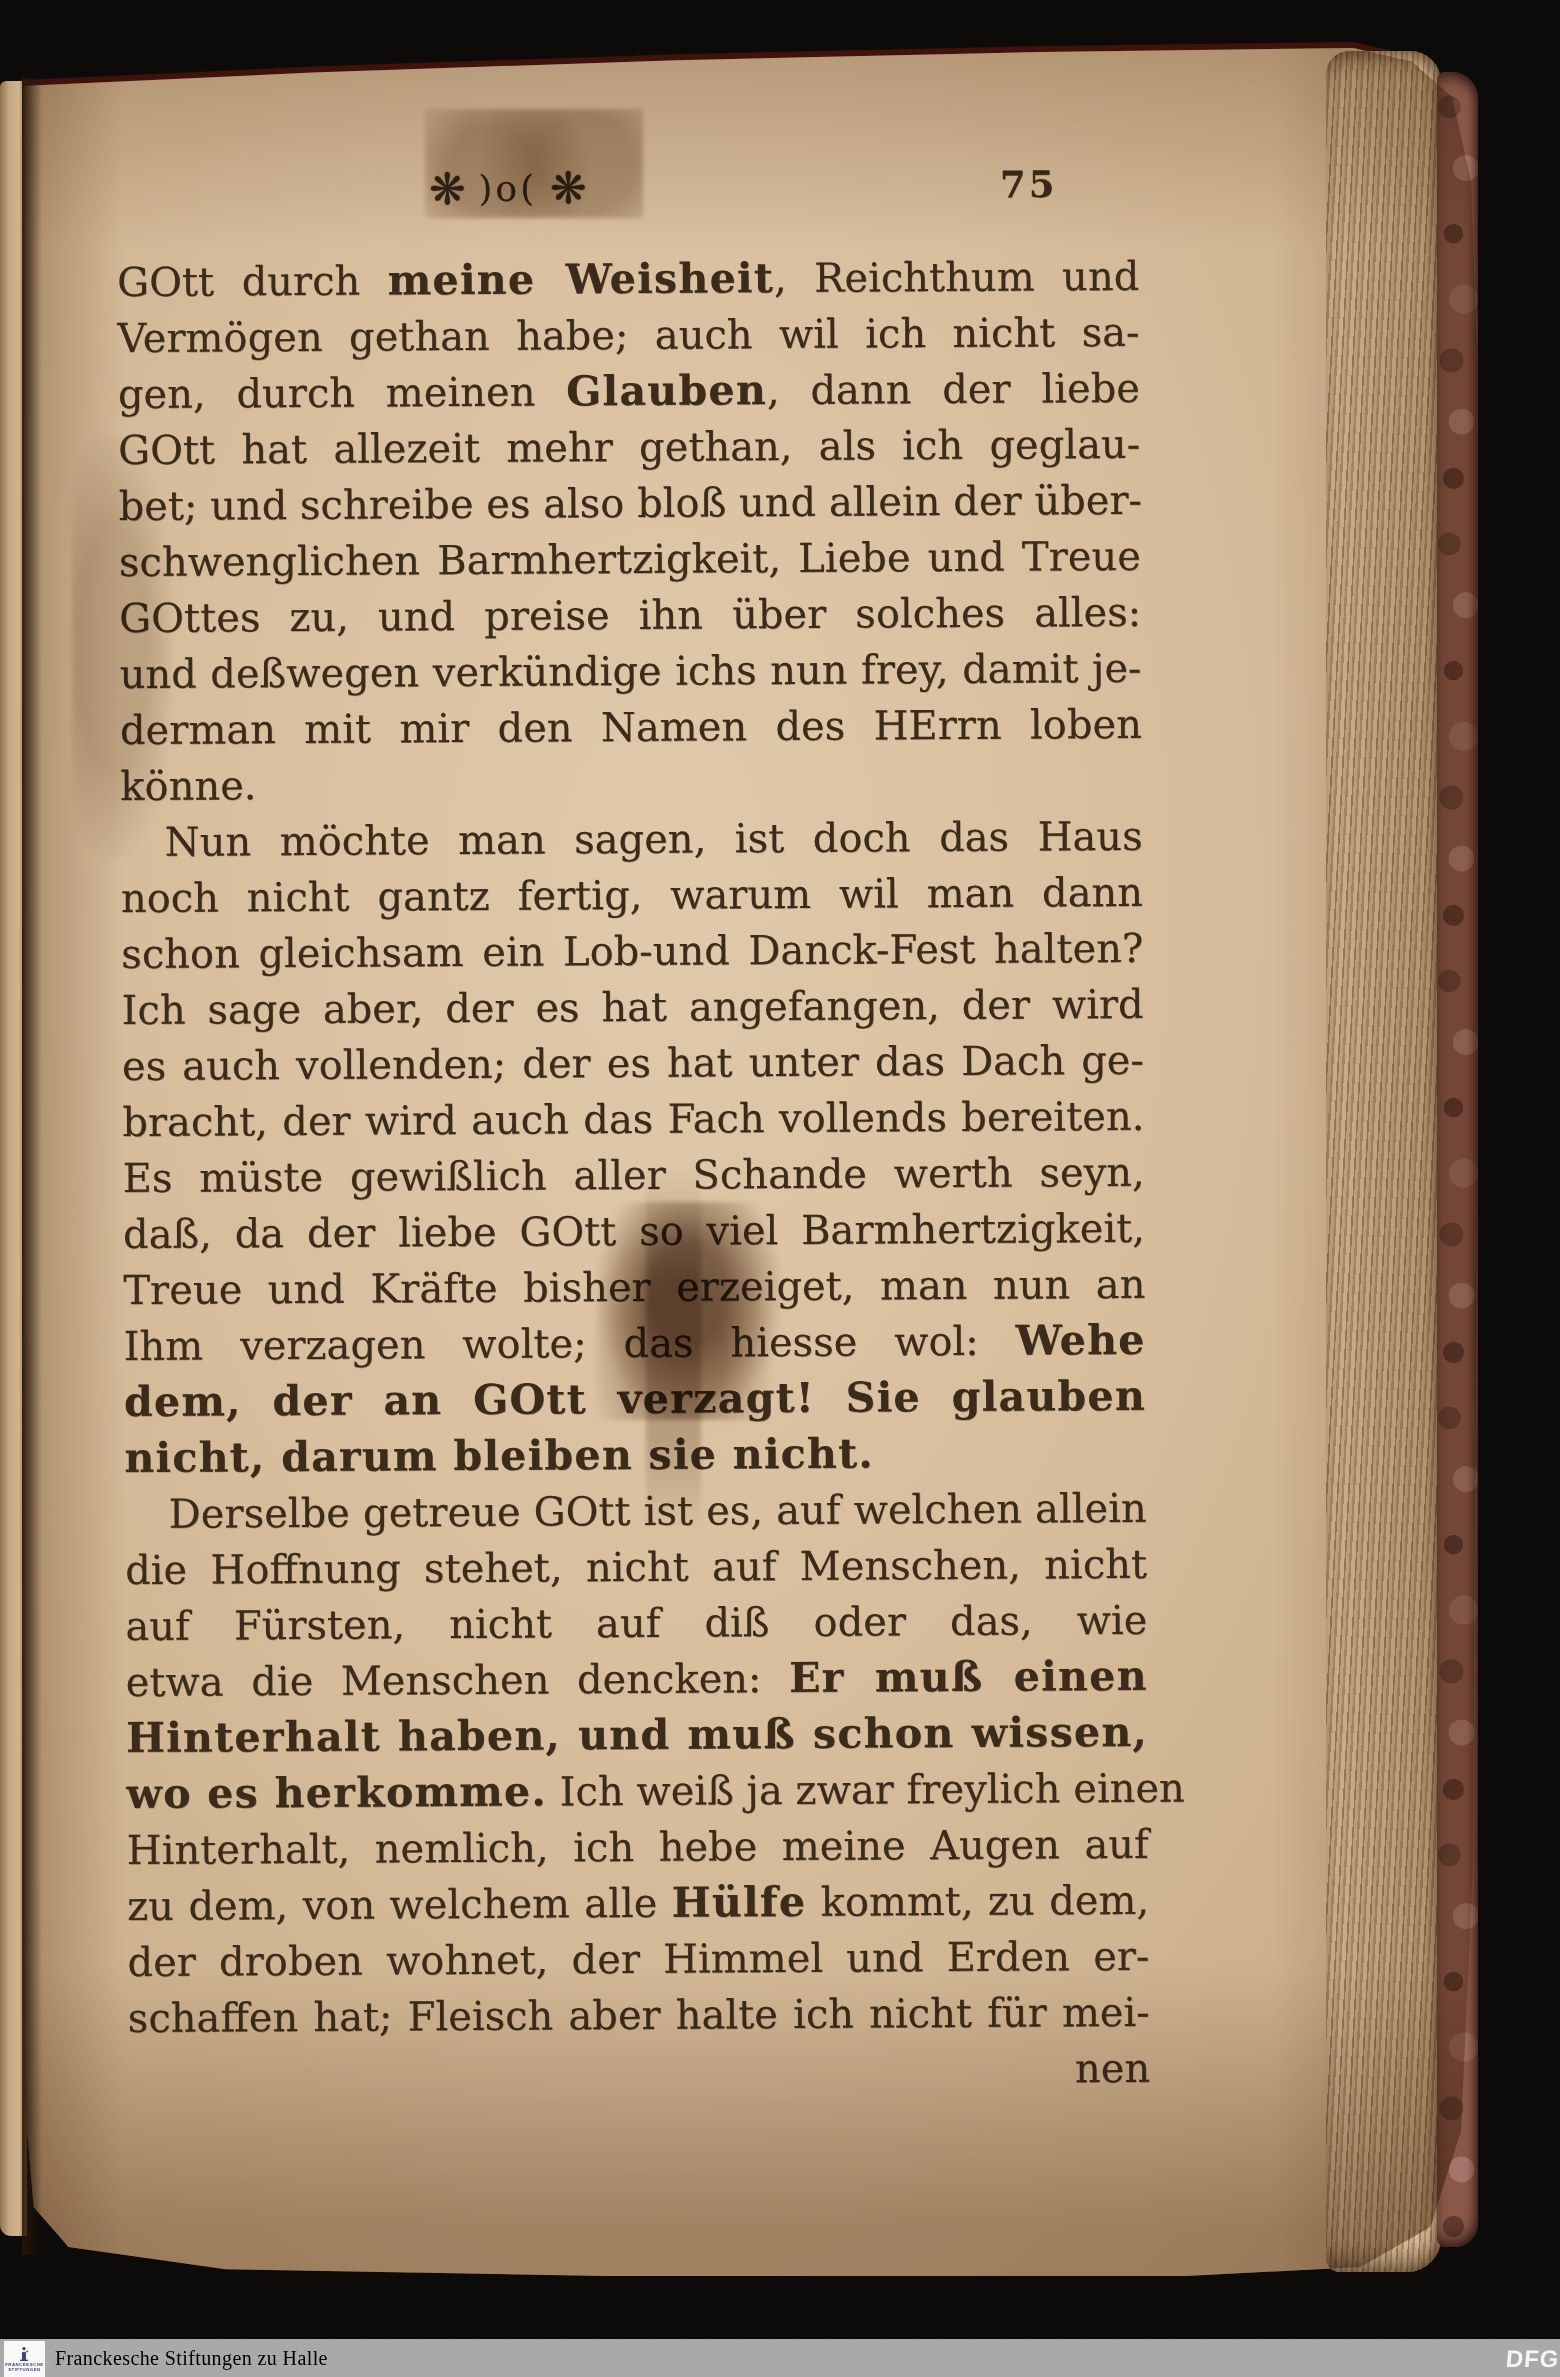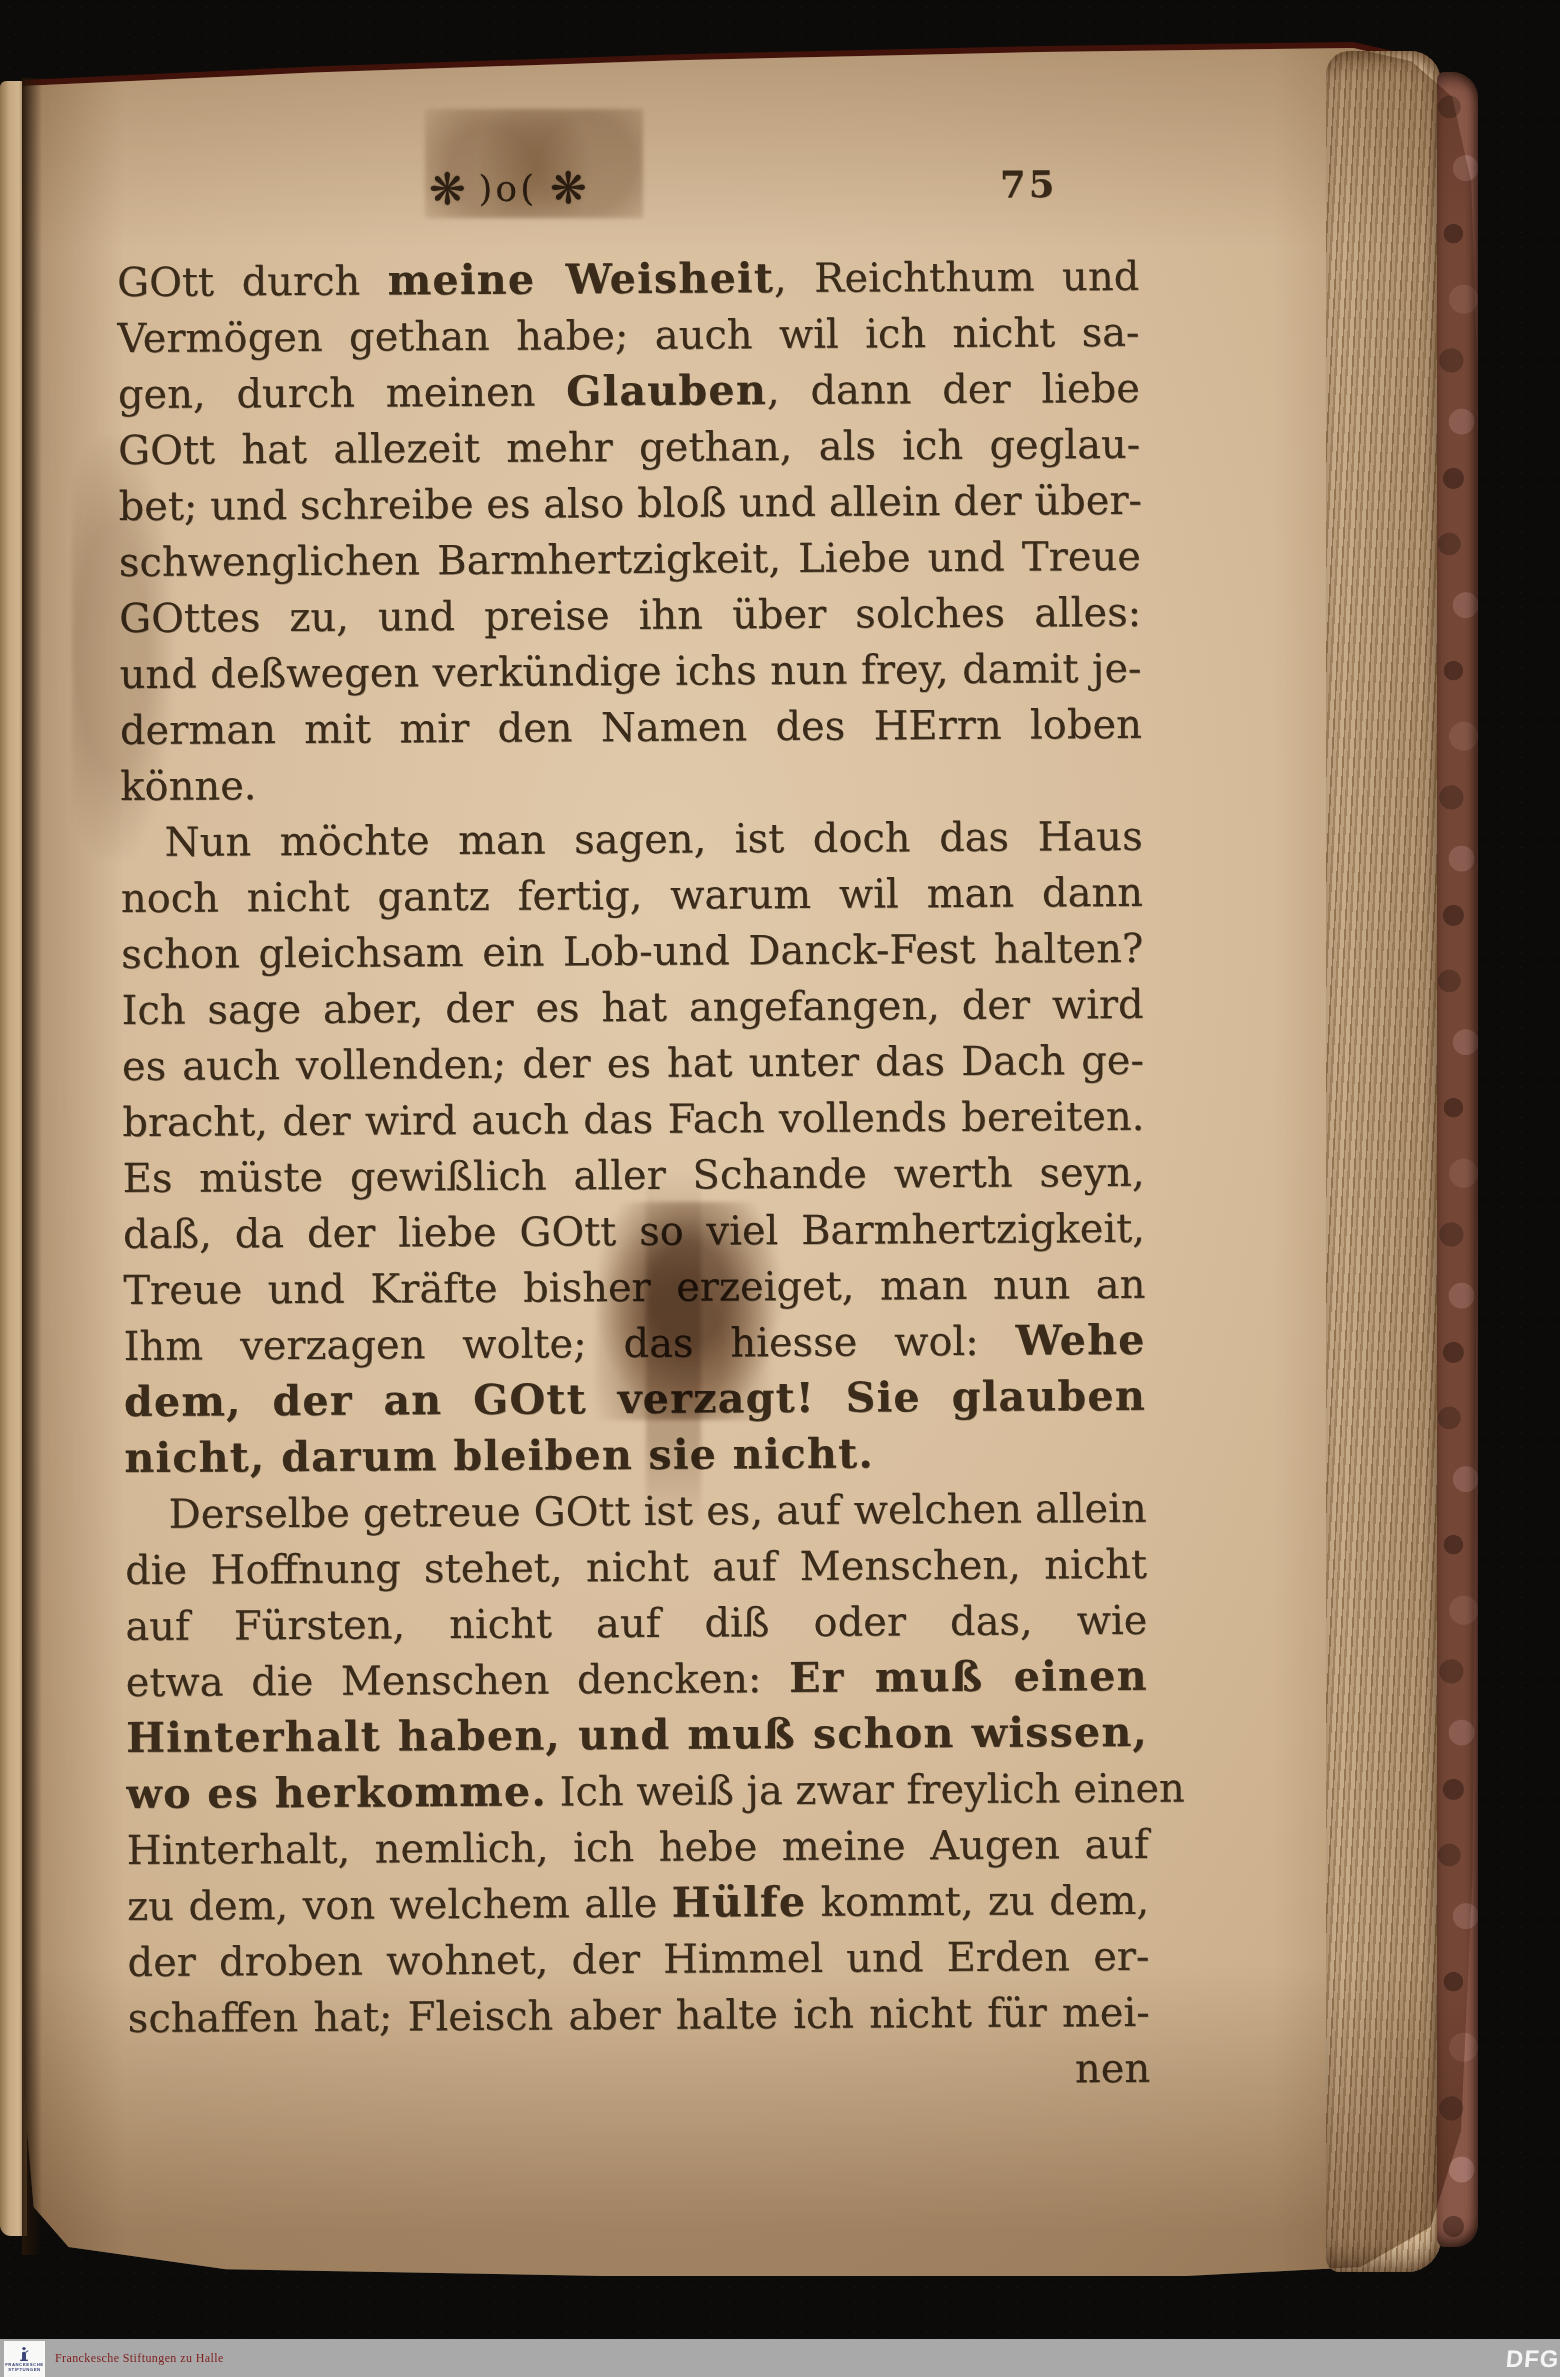--- a/index.html
+++ b/index.html
@@ -79,21 +79,21 @@
   .line.indent{text-indent:44px;}
   .emph{font-weight:bold;letter-spacing:1.2px;font-size:1.03em;}
 
   
   .footer-bar{position:absolute;left:0;top:2339px;width:1561px;height:38px;background:#a9a9a9;z-index:10;}
   .logo-box{position:absolute;left:3.9px;top:1.6px;width:41px;height:37px;background:#f8f8f6;
     display:flex;flex-direction:column;align-items:center;justify-content:center;gap:0.8px;}
   .logo-caption{font-family:"Liberation Sans",sans-serif;font-size:4.3px;line-height:1.25;
     color:#3a4479;letter-spacing:0.5px;text-align:center;font-weight:bold;}
   .org-name{position:absolute;left:55px;top:0;height:38px;line-height:39px;
-    font-family:"Liberation Serif",serif;font-size:12px;color:#7f1d1d;letter-spacing:0.4px;}
+    font-family:"Liberation Serif",serif;font-size:20px;color:#000000;letter-spacing:0.4px;}
   .dfg{position:absolute;left:1506px;top:5.5px;font-family:"Liberation Sans",sans-serif;
     font-weight:800;font-size:24px;color:#f5f5f5;letter-spacing:0.8px;transform:skewX(-5deg);}
 </style>
 </head>
 <body>
 
 <div class="canvas">
 
   <div class="sliver"></div>
   <div class="page-back"></div>

